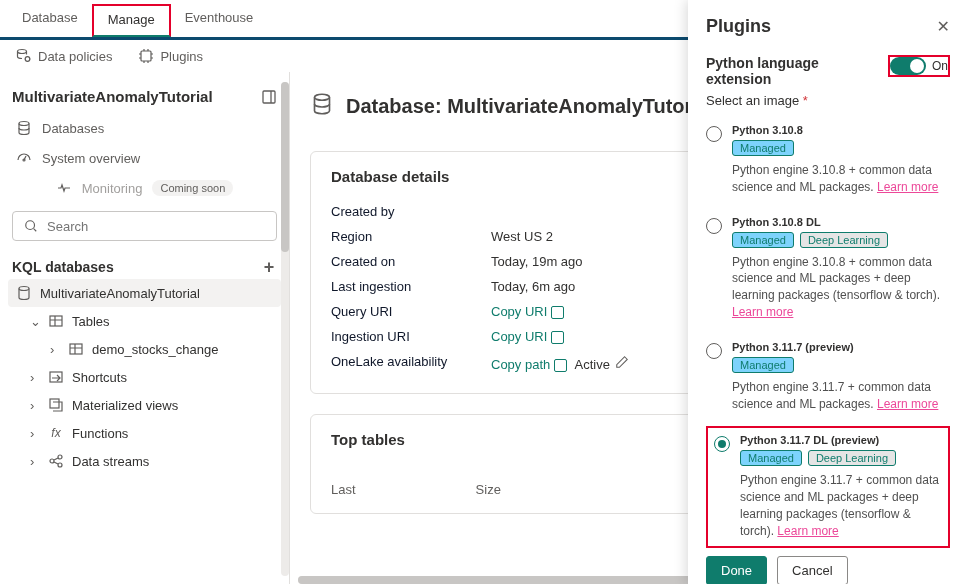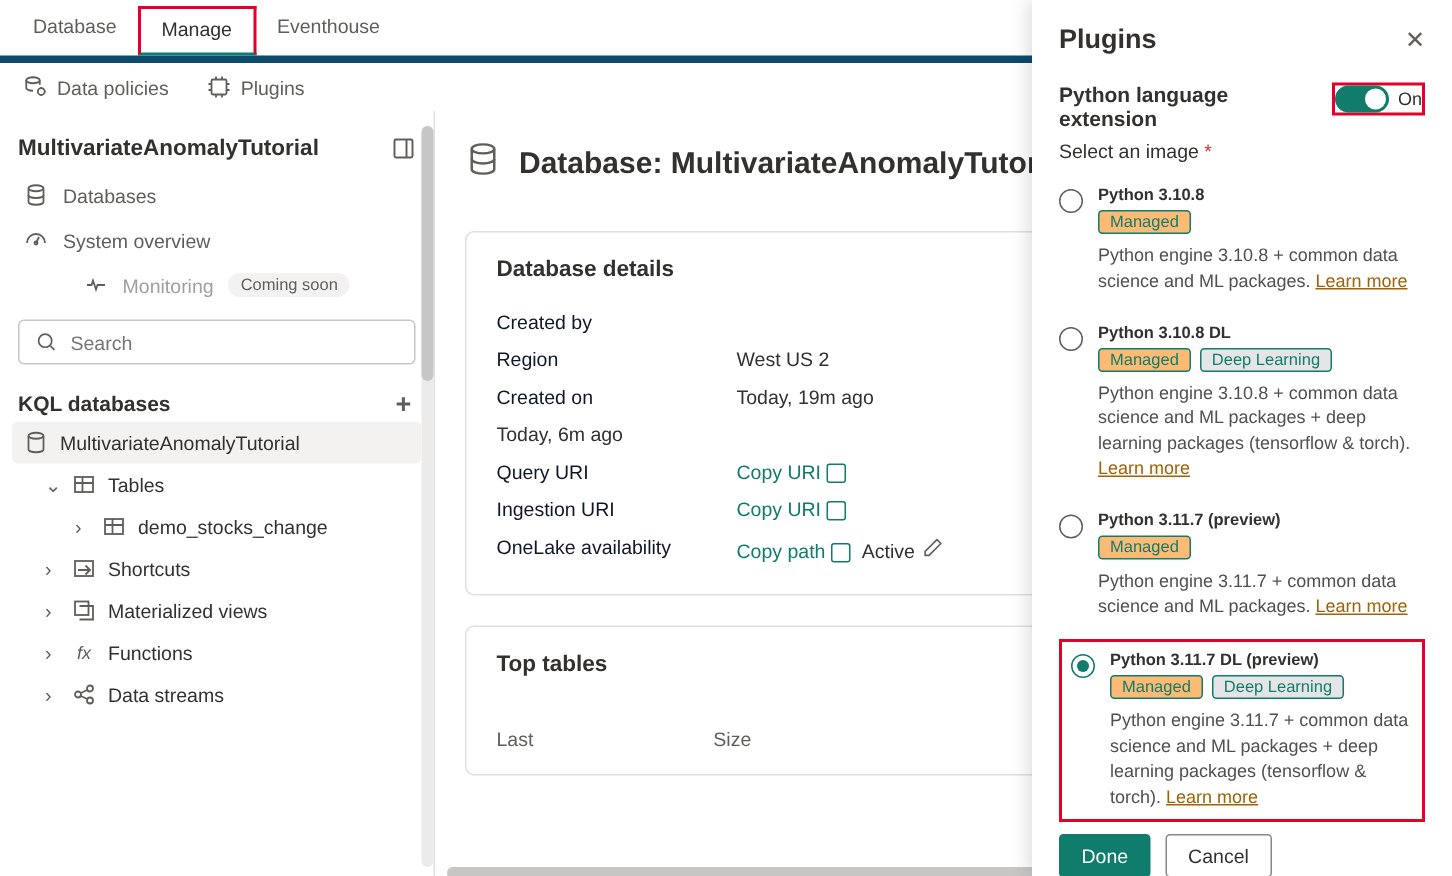--- a/index.html
+++ b/index.html
@@ -1,17 +1,17 @@
 <!DOCTYPE html>
 <html><head>
 <meta charset="utf-8">
 <style>
 * { box-sizing: border-box; margin: 0; padding: 0; }
 body { font-family: "Segoe UI", Arial, sans-serif; font-size: 13px; color: #323130; width: 968px; height: 584px; overflow: hidden; background: #fff; }
-.tabs { display: flex; gap: 0; padding: 4px 8px 0 8px; border-bottom: 5px solid #0c4a6e; }
+.tabs { display: flex; gap: 0; padding: 4px 8px 0 8px; border-bottom: 3px solid #0c4a6e; }
 .tab { padding: 6px 14px 8px 14px; cursor: pointer; color: #605e5c; }
 .tab.active { color: #323130; border-bottom: 2px solid #0f7c6c; }
 .hl-red { border: 2px solid #e4002b; }
 .toolbar { display: flex; gap: 26px; padding: 8px 16px; align-items: center; color: #605e5c; }
 .tbitem { display: flex; align-items: center; gap: 6px; cursor: pointer; }
 .main { display: flex; height: calc(100% - 70px); }
 .sidebar { width: 290px; border-right: 1px solid #e1dfdd; padding: 8px; position: relative; display: flex; flex-direction: column; }
 .sb-title { display: flex; justify-content: space-between; align-items: center; padding: 8px 4px; font-weight: 600; font-size: 15px; }
 .sb-item { display: flex; align-items: center; gap: 10px; padding: 7px 8px; color: #605e5c; cursor: pointer; }
 .sb-item.disabled { color: #a19f9d; justify-content: center; }
@@ -44,24 +44,24 @@
 .sel-label { font-size: 13px; color: #323130; margin-bottom: 10px; }
 .req { color: #d13438; }
 .opt { display: flex; gap: 10px; padding: 6px 0 14px 0; }
 .radio { width: 16px; height: 16px; border: 1.5px solid #605e5c; border-radius: 50%; margin-top: 2px; flex-shrink: 0; position: relative; }
 .radio.checked { border-color: #0f7c6c; }
 .radio.checked::after { content: ""; width: 8px; height: 8px; background: #0f7c6c; border-radius: 50%; position: absolute; top: 3px; left: 3px; }
 .opt-body { flex: 1; }
 .opt-title { font-weight: 600; font-size: 11px; margin-bottom: 4px; }
 .pills { display: flex; gap: 6px; margin-bottom: 6px; }
 .pill { font-size: 11px; padding: 1px 7px; border-radius: 3px; border: 1px solid; }
-.pill.managed { color: #0f7c6c; border-color: #0f7c6c; background: #fdba74; }
+.pill.managed { color: #0f7c6c; border-color: #0f7c6c; background: #7dd3fc; }
 .pill.dl { color: #0f7c6c; border-color: #0f7c6c; background: #e5e5e5; }
 .opt-desc { font-size: 12px; color: #505050; line-height: 1.4; }
-.learn { color: #a16207; text-decoration: underline; cursor: pointer; text-align: center; }
+.learn { color: #ec4899; text-decoration: underline; cursor: pointer; text-align: center; }
 .footer { display: flex; gap: 10px; margin-top: 8px; }
 .btn { padding: 6px 14px; border-radius: 3px; font-size: 13px; cursor: pointer; border: 1px solid; }
 .btn.primary { background: #0f7c6c; color: #fff; border-color: #0f7c6c; }
 .btn.secondary { background: #fff; color: #323130; border-color: #8a8886; }
 .icon { width: 16px; height: 16px; display: inline-flex; align-items: center; justify-content: center; color: #605e5c; flex-shrink: 0; }
 .close-x { font-size: 16px; color: #605e5c; cursor: pointer; }
 .copy-icon { display:inline-block; width:13px; height:13px; border:1.3px solid #0f7c6c; border-radius:2px; margin-left:4px; vertical-align:middle; position:relative; }
 .sb-scroll { position:absolute; right:0; top:10px; bottom:10px; width:8px; background:#edebe9; border-radius:4px; }
 .sb-scroll .thumb { position:absolute; top:0; width:8px; height:170px; background:#c8c6c4; border-radius:4px; }
 .bigicon { font-size:20px; color:#605e5c; }
@@ -246,20 +246,21 @@
         </div>
       <div class="kv">
           <div class="k">Region</div>
           <div class="v">West US 2</div>
         </div>
       <div class="kv">
           <div class="k">Created on</div>
           <div class="v">Today, 19m ago</div>
         </div>
       <div class="kv">
+          <div class="k">Last ingestion</div>
           <div class="v">Today, 6m ago</div>
         </div>
       <div class="kv">
           <div class="k">Query URI</div>
           <div class="v"><span class="link">Copy URI</span><span class="copy-icon"></span></div>
         </div>
       <div class="kv">
           <div class="k">Ingestion URI</div>
           <div class="v"><span class="link">Copy URI</span><span class="copy-icon"></span></div>
         </div>

